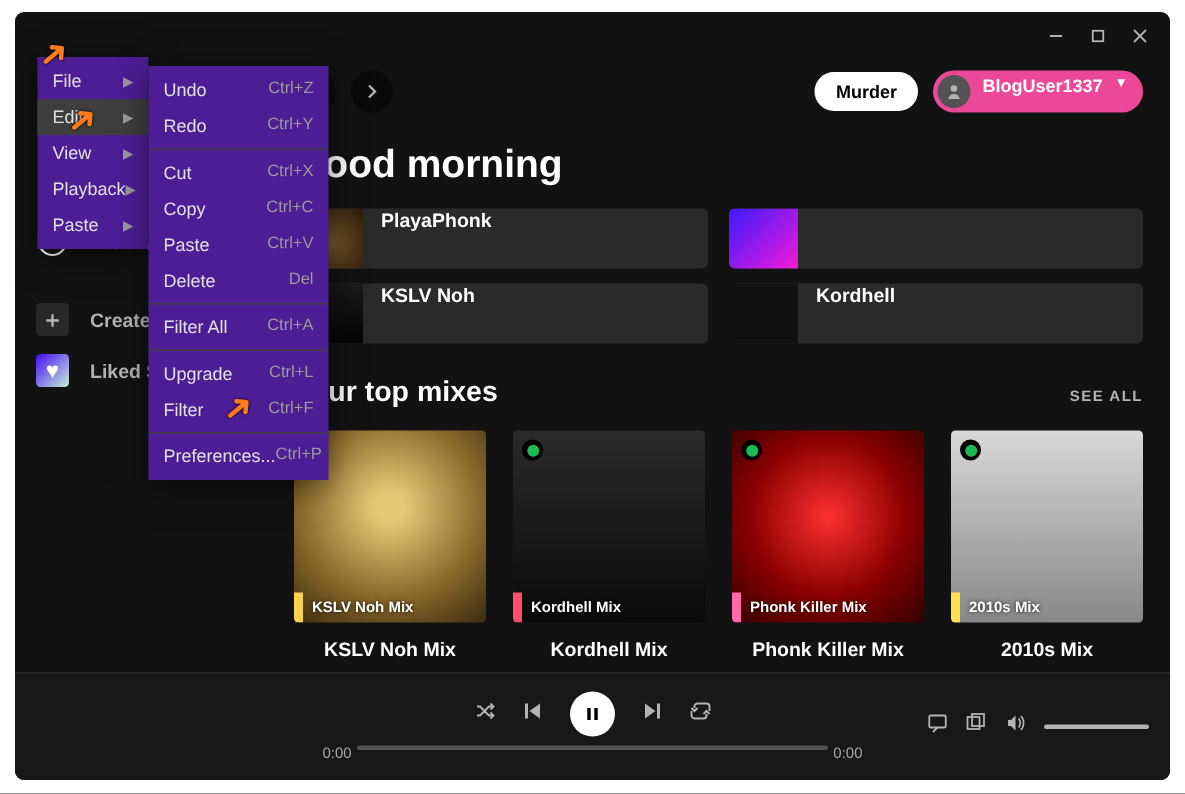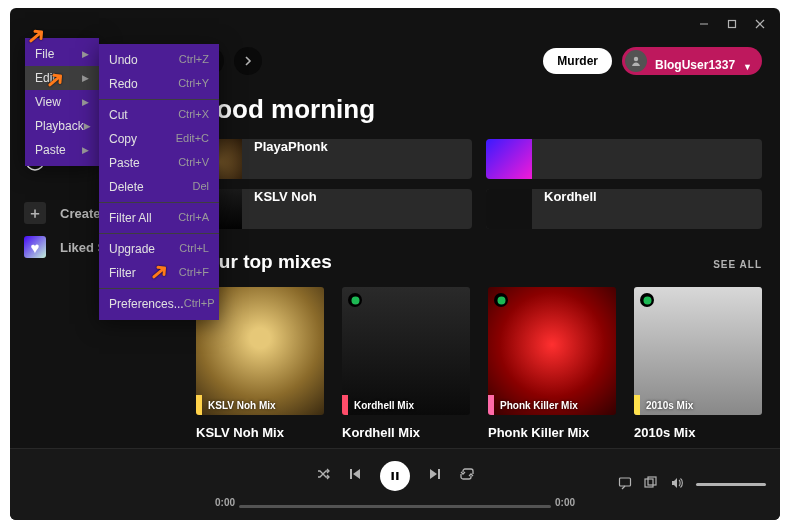--- a/index.html
+++ b/index.html
@@ -23,49 +23,49 @@
 .side-icon.box { background: #282828; color: #b3b3b3; }
 .side-icon.liked { background: linear-gradient(135deg,#450af5,#c4efd9); color: #fff; }
 .side-icon.prem { width:22px; height:22px; }
 
 
 .content { flex: 1; padding: 0 18px 0 8px; overflow: hidden; }
 .topbar { display: flex; align-items: center; gap: 10px; height: 42px; margin-bottom: 12px; }
 .nav-circ { width: 28px; height: 28px; border-radius: 50%; background: #0a0a0a; display: flex; align-items: center; justify-content: center; color: #b3b3b3; }
 .spacer { flex: 1; }
 .upgrade { background: #fff; color: #000; font-size: 12px; font-weight: 700; padding: 6px 14px; border-radius: 14px; }
-.user-chip { background: #be185d; border-radius: 16px; display: flex; align-items: flex-end; gap: 8px; padding: 3px 10px 3px 3px; font-size: 12px; font-weight: 700; }
+.user-chip { background: #ec4899; border-radius: 16px; display: flex; align-items: flex-start; gap: 8px; padding: 3px 10px 3px 3px; font-size: 12px; font-weight: 700; }
 .avatar { width: 22px; height: 22px; border-radius: 50%; background: #535353; display: flex; align-items: center; justify-content: center; }
 
 .greet { font-size: 26px; font-weight: 800; margin-bottom: 14px; }
 
 .quick-grid { display: grid; grid-template-columns: 1fr 1fr; gap: 10px 14px; margin-bottom: 22px; }
 .quick-card { background: #2a2a2a; border-radius: 4px; display: flex; height: 40px; overflow: hidden; }
 .quick-art { width: 46px; height: 46px; background: #404040; display: flex; align-items: center; justify-content: center; }
 .quick-title { font-size: 13px; font-weight: 700; padding-left: 12px; }
 
 .section-head { display: flex; justify-content: space-between; align-items: baseline; margin-bottom: 14px; }
 .section-title { font-size: 19px; font-weight: 800; }
 .see-all { font-size: 10px; font-weight: 700; color: #b3b3b3; letter-spacing: 1px; }
 
-.mix-row { display: grid; grid-template-columns: repeat(4, 1fr); gap: 18px; }
+.mix-row { display: grid; grid-template-columns: repeat(4, 1fr); gap: 18px; text-align: center; }
 .mix-card { }
 .mix-art { width: 100%; aspect-ratio: 1; background: #333; border-radius: 3px; position: relative; overflow: hidden; }
 .mix-badge { position: absolute; top: 6px; left: 6px; width: 14px; height: 14px; border-radius: 50%; background: #000; display:flex;align-items:center;justify-content:center; }
 .mix-strip { position: absolute; bottom: 0; left: 0; right: 0; height: 20px; display:flex; align-items:center; }
 .mix-bar { width: 6px; height: 100%; }
 .mix-strip-label { font-size: 10px; font-weight: 700; padding-left: 6px; text-shadow: 0 0 3px rgba(0,0,0,.8); }
 .mix-name { font-size: 13px; font-weight: 700; margin-top: 10px; }
 
 
 .player { position: absolute; bottom: 0; left: 0; right: 0; height: 72px; background: #181818; border-top: 1px solid #282828; display: flex; align-items: center; padding: 0 14px; }
 .pl-center { position: absolute; left: 50%; transform: translateX(-50%); display: flex; flex-direction: column; align-items: center; gap: 6px; width: 360px; }
 .pl-btns { display: flex; align-items: center; gap: 18px; color: #b3b3b3; }
 .play-circ { width: 30px; height: 30px; border-radius: 50%; background: #fff; color: #000; display: flex; align-items: center; justify-content: center; }
-.prog-row { display: flex; align-items: flex-end; gap: 4px; width: 100%; font-size: 10px; color: #a7a7a7; font-weight: bold; }
+.prog-row { display: flex; align-items: flex-start; gap: 4px; width: 100%; font-size: 10px; color: #a7a7a7; }
 .prog-bar { flex: 1; height: 3px; background: #535353; border-radius: 2px; }
 .pl-right { margin-left: auto; display: flex; align-items: center; gap: 12px; color: #b3b3b3; }
 .vol { width: 70px; height: 3px; background: #b3b3b3; border-radius: 2px; }
 
 
 .menu { position: absolute; background: #4c1d95; font-size: 12px; color: #e0e0e0; box-shadow: 0 4px 20px rgba(0,0,0,.5); }
 .menu-main { left: 15px; top: 30px; width: 74px; padding: 4px 0; }
 .menu-main .mi { padding: 5px 10px; display: flex; justify-content: space-between; align-items: center; }
 .menu-main .mi.sel { background: #3e3e3e; }
 .menu-sub { left: 89px; top: 36px; width: 120px; padding: 4px 0; }
@@ -327,21 +327,21 @@
         <span>Redo</span>
         <span class="sc">Ctrl+Y</span>
       </div>
       <div class="sep"></div>
       <div class="mi">
         <span>Cut</span>
         <span class="sc">Ctrl+X</span>
       </div>
       <div class="mi">
         <span>Copy</span>
-        <span class="sc">Edit+C</span>
+        <span class="sc">Ctrl+C</span>
       </div>
       <div class="mi">
         <span>Paste</span>
         <span class="sc">Ctrl+V</span>
       </div>
       <div class="mi">
         <span>Delete</span>
         <span class="sc">Del</span>
       </div>
       <div class="sep"></div>

